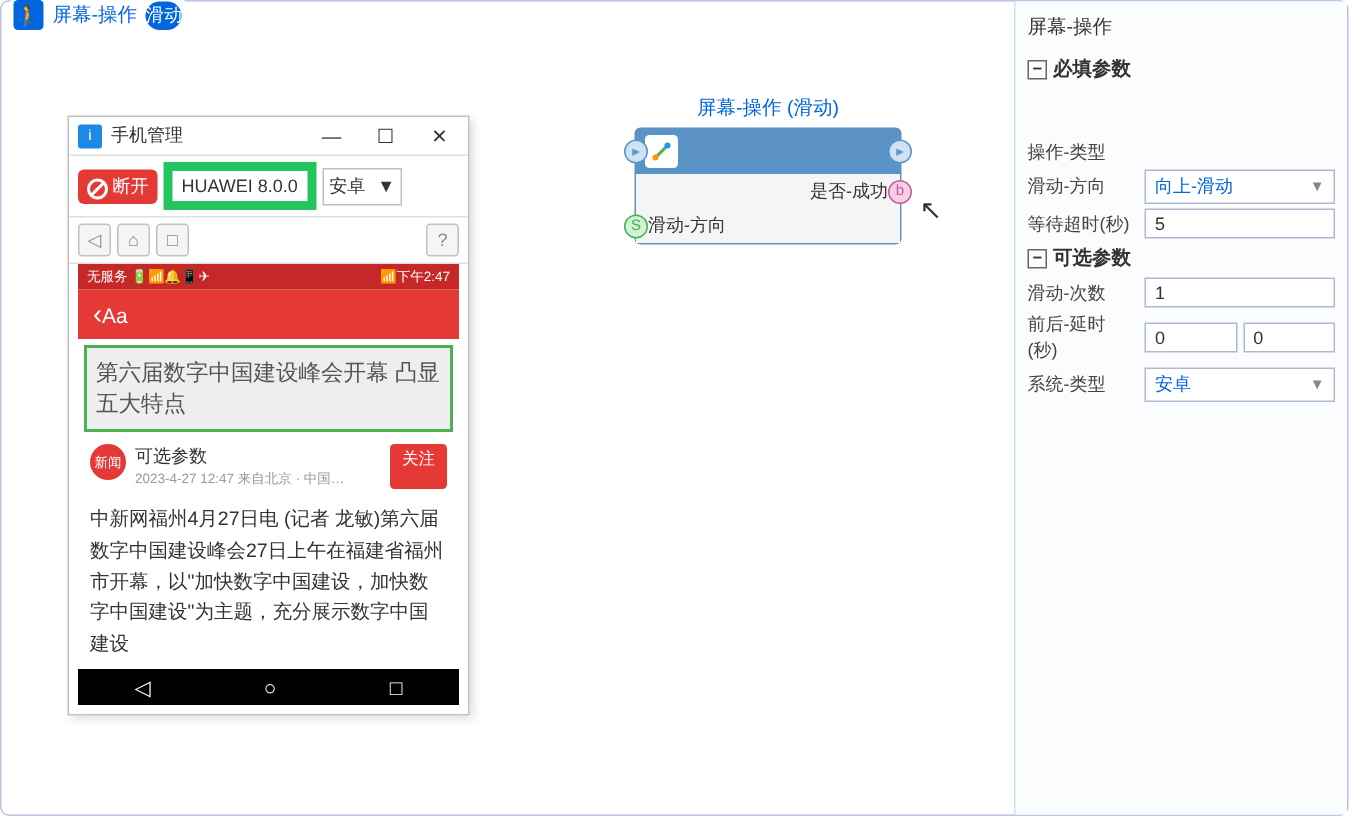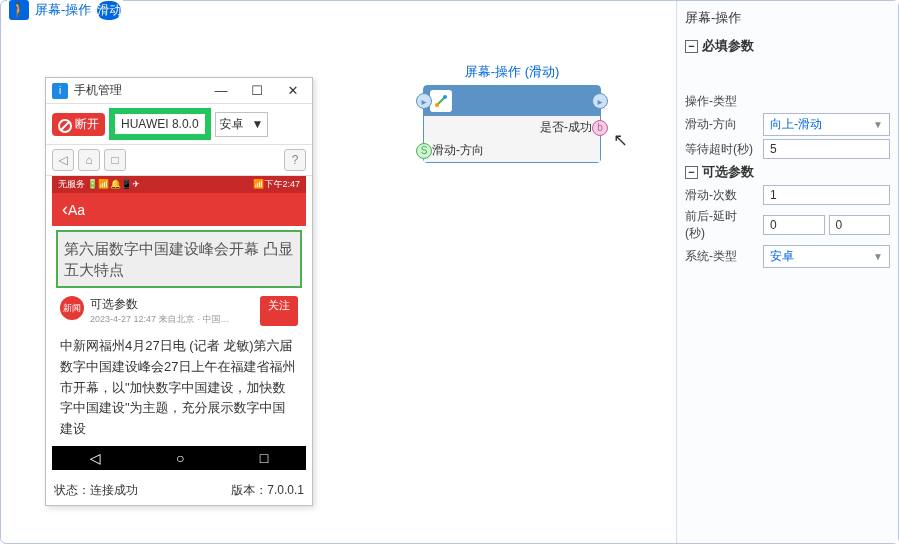--- a/index.html
+++ b/index.html
@@ -141,24 +141,20 @@
           </div>
           <div class="follow-btn">关注</div>
         </div>
         <div class="article">中新网福州4月27日电 (记者 龙敏)第六届数字中国建设峰会27日上午在福建省福州市开幕，以"加快数字中国建设，加快数字中国建设"为主题，充分展示数字中国建设</div>
         <div class="android-nav">
           <span>◁</span>
           <span>○</span>
           <span>□</span>
         </div>
       </div>
-      <div class="phone-footer">
-        <span><span>状态：</span><span>连接成功</span></span>
-        <span><span>版本：</span><span>7.0.0.1</span></span>
-      </div>
     </div>
 
     <div class="node-wrap">
       <div class="node-title">屏幕-操作 (滑动)</div>
       <div class="node">
         <div class="node-head">
           <span class="port port-left-head">▸</span>
           <div class="node-head-icon">
             <svg width="16" height="16" viewBox="0 0 16 16">
                 <path d="M3 13 L13 3" stroke="#4caf50" stroke-width="2"></path>

